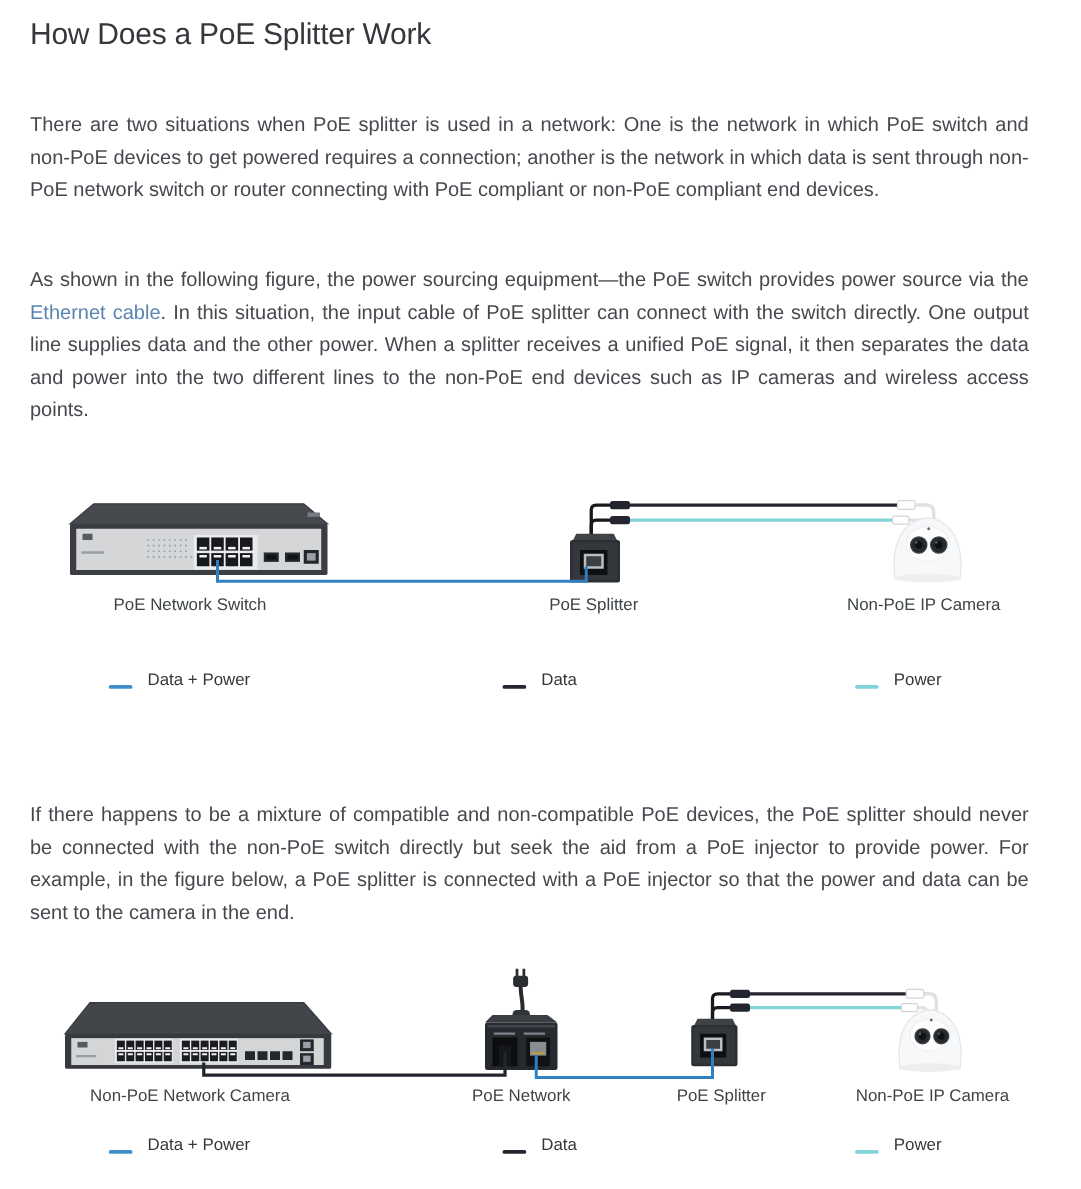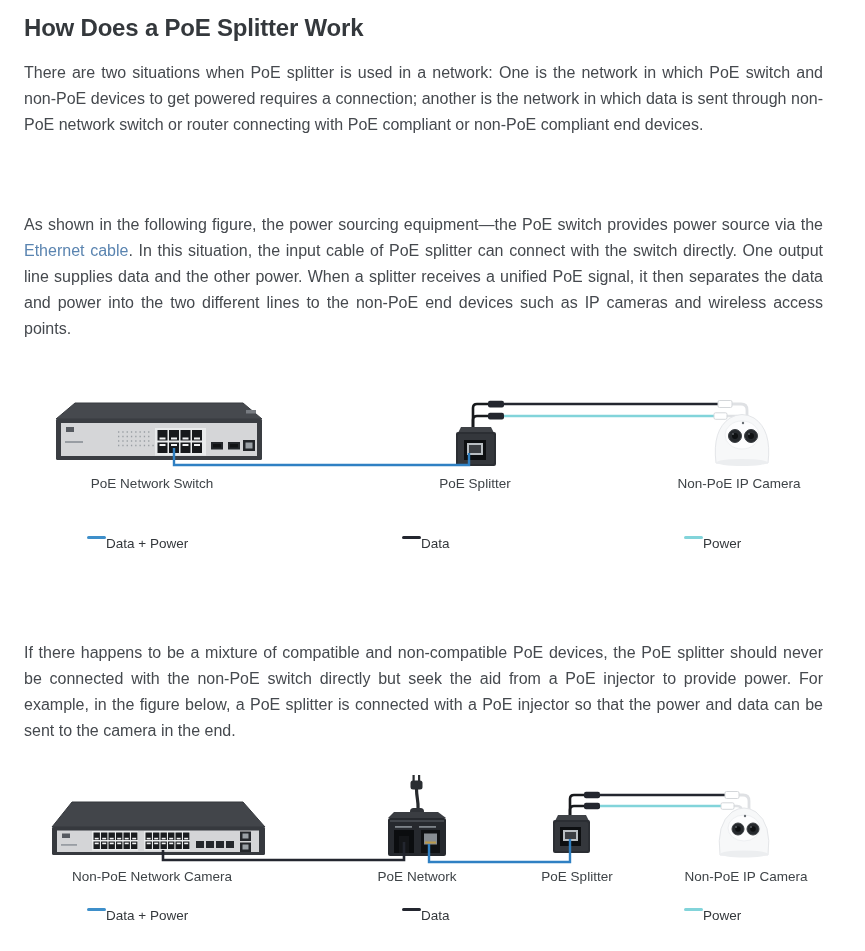--- a/index.html
+++ b/index.html
@@ -1,38 +1,38 @@
 <!DOCTYPE html>
 <html><head>
 <meta charset="utf-8">
 <style>
   html,body{margin:0;padding:0;background:#ffffff;}
   body{width:865px;height:951px;position:relative;overflow:hidden;
        font-family:"Liberation Sans", sans-serif;-webkit-font-smoothing:antialiased;}
-  h1.title{position:absolute;left:24px;top:14px;margin:0;font-size:24px;font-weight:700;
+  h1.title{position:absolute;left:24px;top:14px;margin:0;font-size:24px;font-weight:400;
            color:#34383c;letter-spacing:-0.2px;}
   p.para{position:absolute;left:24px;width:799px;margin:0;font-size:16px;line-height:26px;
          color:#45494e;text-align:justify;}
   p.para .link{text-decoration:none;cursor:pointer;}
   .diagram{position:absolute;left:0;width:758px;}
   .diagram svg{position:absolute;left:0;top:0;display:block;}
   .dev-label{position:absolute;transform:translateX(-50%);font-size:13.5px;color:#3e4347;
              white-space:nowrap;}
-  .legend-item{position:absolute;display:flex;align-items:flex-start;
+  .legend-item{position:absolute;display:flex;align-items:flex-end;gap:12px;
                font-size:13.5px;color:#33373b;white-space:nowrap;}
   .swatch{display:inline-block;width:19px;height:3px;border-radius:1.5px;}
 </style>
 </head>
 <body>
 
 <main>
 
   <h1 class="title">How Does a PoE Splitter Work</h1>
 
-  <p class="para" style="top:60px">There are two situations when PoE splitter is used in a network: One is the network in which PoE switch and non-PoE devices to get powered requires a connection; another is the network in which data is sent through non-PoE network switch or router connecting with PoE compliant or non-PoE compliant end devices.</p>
+  <p class="para" style="top:88px">There are two situations when PoE splitter is used in a network: One is the network in which PoE switch and non-PoE devices to get powered requires a connection; another is the network in which data is sent through non-PoE network switch or router connecting with PoE compliant or non-PoE compliant end devices.</p>
 
   <p class="para" style="top:212px"><span>As shown in the following figure, the power sourcing equipment—the PoE switch provides power source via the </span><a class="link" href="#" style="color: rgb(90, 132, 176);">Ethernet cable</a><span>. In this situation, the input cable of PoE splitter can connect with the switch directly. One output line supplies data and the other power. When a splitter receives a unified PoE signal, it then separates the data and power into the two different lines to the non-PoE end devices such as IP cameras and wireless access points.</span></p>
 
   <div class="diagram" style="top:390px;height:170px">
     <svg width="865" height="86" viewBox="0 0 865 86">
 
       <g>
         <polygon points="75,13 243,13 262,29 56,29" fill="#46494e"></polygon>
         <polygon points="75,13 243,13 262,29 56,29" fill="none" stroke="#393c41" stroke-width="1"></polygon>
         <rect x="56" y="29" width="206" height="41" rx="1.5" fill="#3a3d42"></rect>

